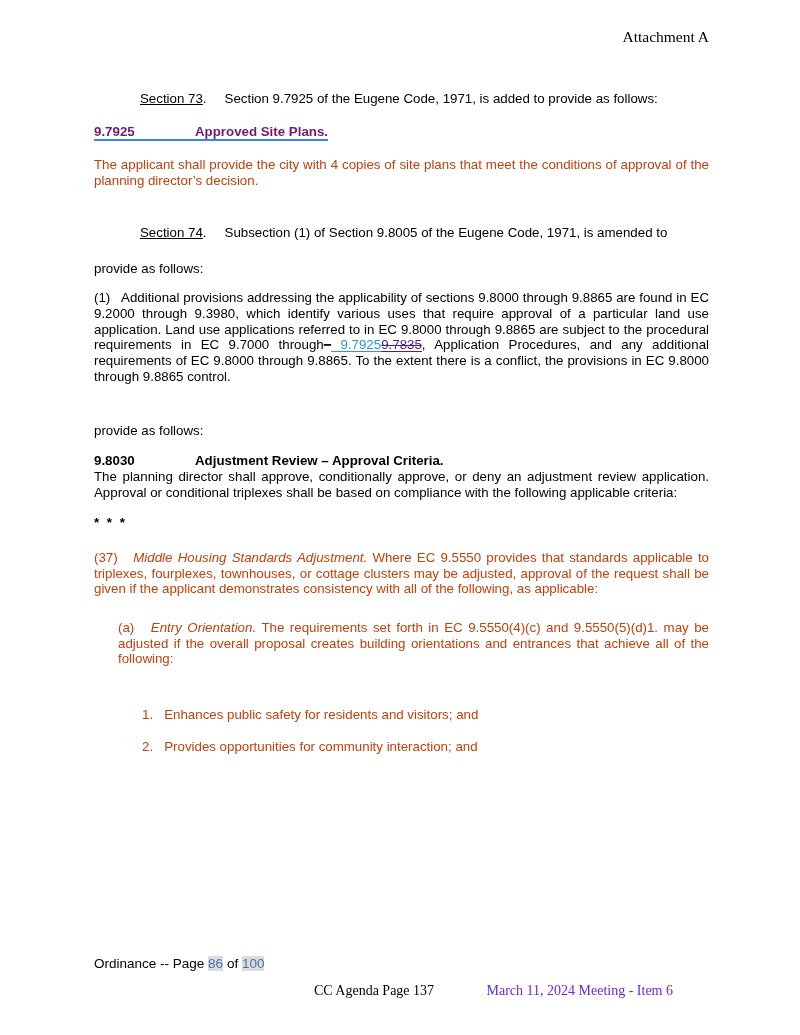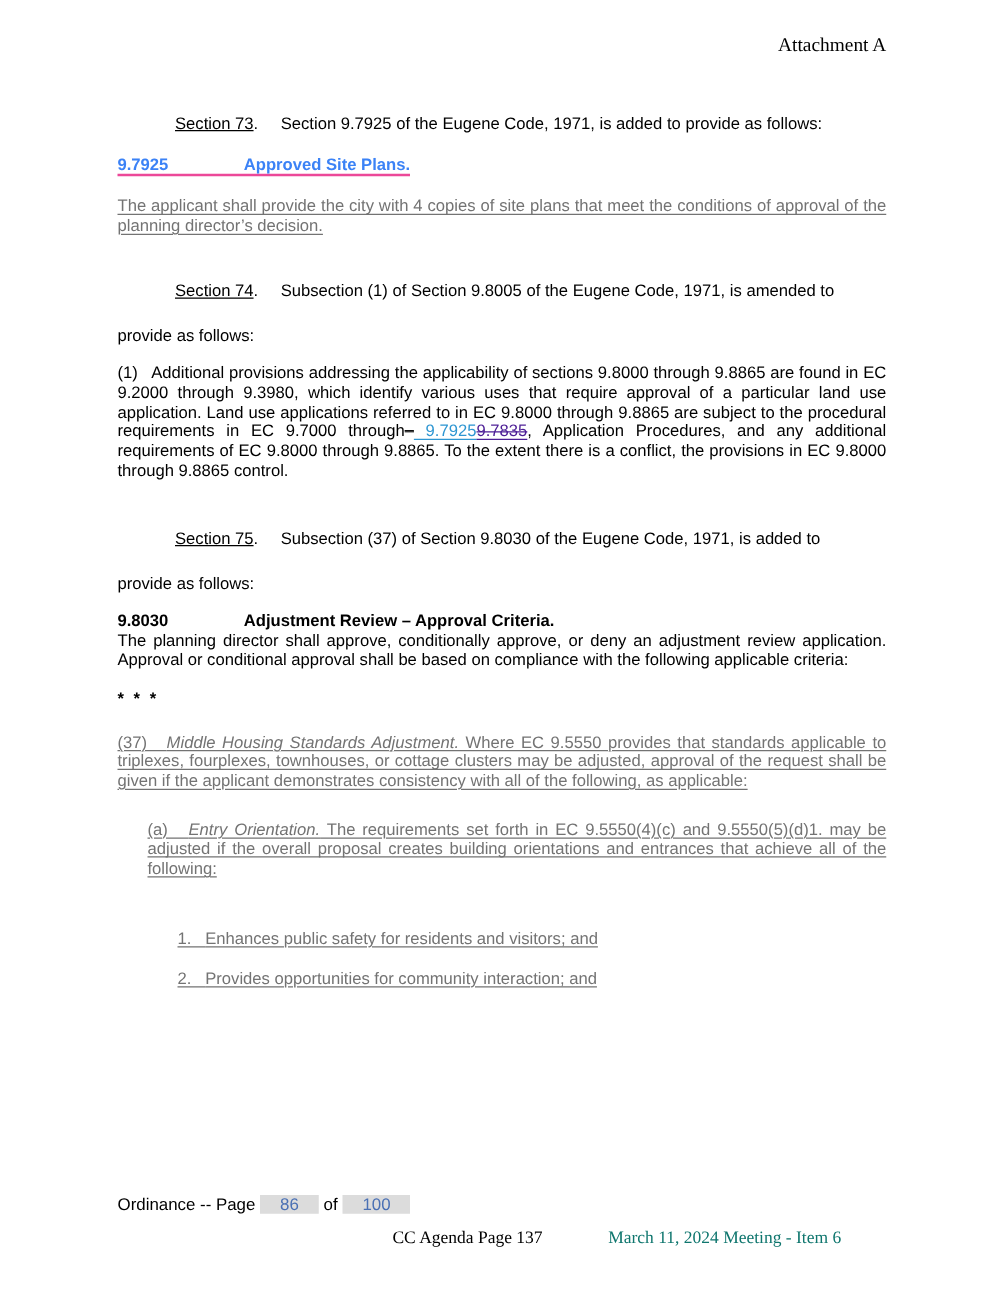--- a/index.html
+++ b/index.html
@@ -11,24 +11,24 @@
   .bold{font-weight:normal;}
   .ul{text-decoration:underline;}
   .it{font-style:italic;}
   .tab{display:inline-block;width:18px;}
 
   .attachment{font-family:"Liberation Serif",serif;font-size:15.5px;text-align:right;margin-bottom:45px;}
 
   .section-line{text-indent:46px;}
   .sec73{margin-bottom:17px;}
   .h7925{margin-bottom:16px;}
-  .bh-wrap{display:inline-block;border-bottom:2px solid #ec4899;padding-bottom:0px;font-weight:bold;color:#3b82f6;}
+  .bh-wrap{display:inline-block;border-bottom:2px solid #3b82f6;padding-bottom:0px;font-weight:bold;color:#701a75;}
   .bh-num{display:inline-block;width:101px;}
 
-  .blue-para{color:#737373;text-decoration:underline;text-decoration-thickness:1px;text-underline-offset:2px;}
+  .blue-para{color:#c2410c;text-decoration-thickness:1px;text-underline-offset:2px;}
   .p7925{margin-bottom:36px;}
 
   .sec74{margin-bottom:20px;}
   .prov74{margin-bottom:14px;}
 
   .black-heading{position:relative;padding-left:101px;font-weight:bold;line-height:16px;}
   .bh-abs-num{position:absolute;left:0;top:0;}
   .h8005{margin-bottom:17px;}
   .h8005 .l1{word-spacing:6px;}
   .p8005{margin-bottom:39px;}
@@ -41,24 +41,24 @@
   .prov75{margin-bottom:14px;}
   .h8030{margin-bottom:14px;}
   .p8030{margin-bottom:15px;}
   .stars{font-weight:bold;margin-bottom:19px;letter-spacing:2px;}
 
   .p37{margin-bottom:23px;}
   .pa{margin-left:24px;margin-bottom:40px;}
   .item{margin-left:48px;margin-bottom:16px;}
 
   .footer-ord{position:absolute;left:94px;top:956px;font-size:13.5px;}
-  .field{background:#DCDCDC;color:#4A70B4;padding:0 16px;}
+  .field{background:#DCDCDC;color:#4A70B4;padding:0 0;}
   .footer-serif{position:absolute;left:0;right:0;top:983px;font-family:"Liberation Serif",serif;font-size:14px;height:18px;}
   .cc{position:absolute;left:0;right:0;text-align:center;}
-  .meeting{position:absolute;right:75px;color:#0f766e;}
+  .meeting{position:absolute;right:75px;color:#6d28d9;}
 </style>
 </head>
 <body>
 
 <div class="page">
   <div class="content">
 
     <div class="attachment">Attachment A</div>
 
     <p class="section-line sec73"><span class="bold"><span class="ul">Section 73</span><span>.</span></span><span class="tab"></span><span>Section 9.7925 of the Eugene Code, 1971, is added to provide as follows:</span></p>
@@ -67,27 +67,26 @@
 
     <p class="blue-para just p7925">The applicant shall provide the city with 4 copies of site plans that meet the conditions of approval of the planning director’s decision.</p>
 
     <p class="section-line sec74"><span class="bold"><span class="ul">Section 74</span><span>.</span></span><span class="tab"></span><span>Subsection (1) of Section 9.8005 of the Eugene Code, 1971, is amended to</span></p>
 
     <p class="prov74">provide as follows:</p>
 
 
     <p class="just p8005"><span>(1)&nbsp;&nbsp; Additional provisions addressing the applicability of sections 9.8000 through 9.8865 are found in EC 9.2000 through 9.3980, which identify various uses that require approval of a particular land use application. Land use applications referred to in EC 9.8000 through 9.8865 are subject to the procedural requirements in EC 9.7000 through</span><span class="del-dash">–</span><span class="ins">&nbsp;9.7925</span><span class="del">9.7835</span><span>, Application Procedures, and any additional requirements of EC 9.8000 through 9.8865. To the extent there is a conflict, the provisions in EC 9.8000 through 9.8865 control.</span></p>
 
-    <p class="section-line sec75"><span class="bold"><span class="ul">Section 75</span><span>.</span></span><span class="tab"></span><span>Subsection (37) of Section 9.8030 of the Eugene Code, 1971, is added to</span></p>
 
     <p class="prov75">provide as follows:</p>
 
     <div class="blk black-heading h8030"><span class="bh-abs-num">9.8030</span><span>Adjustment Review – Approval Criteria.</span></div>
 
-    <p class="just p8030">The planning director shall approve, conditionally approve, or deny an adjustment review application. Approval or conditional approval shall be based on compliance with the following applicable criteria:</p>
+    <p class="just p8030">The planning director shall approve, conditionally approve, or deny an adjustment review application. Approval or conditional triplexes shall be based on compliance with the following applicable criteria:</p>
 
     <p class="stars">* * *</p>
 
     <p class="blue-para just p37"><span>(37)&nbsp;&nbsp;&nbsp;</span><span class="it">Middle Housing Standards Adjustment.</span><span> Where EC 9.5550 provides that standards applicable to triplexes, fourplexes, townhouses, or cottage clusters may be adjusted, approval of the request shall be given if the applicant demonstrates consistency with all of the following, as applicable:</span></p>
 
     <p class="blue-para just pa"><span>(a)&nbsp;&nbsp;&nbsp;</span><span class="it">Entry Orientation.</span><span> The requirements set forth in EC 9.5550(4)(c) and 9.5550(5)(d)1. may be adjusted if the overall proposal creates building orientations and entrances that achieve all of the following:</span></p>
 
     <p class="blue-para just item"><span>1.&nbsp;&nbsp;&nbsp;</span><span>Enhances public safety for residents and visitors; and</span></p>
 
     <p class="blue-para just item"><span>2.&nbsp;&nbsp;&nbsp;</span><span>Provides opportunities for community interaction; and</span></p>

